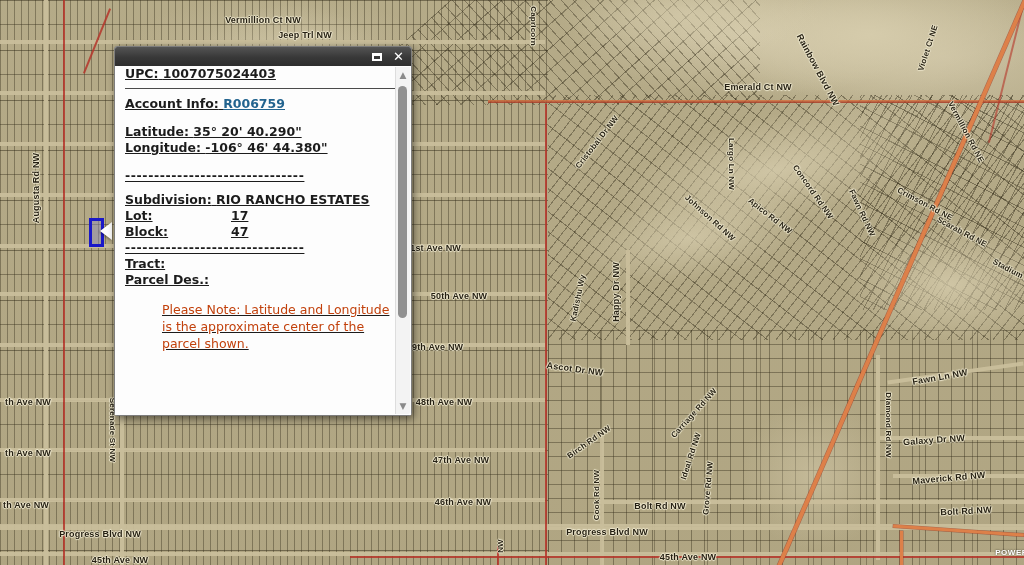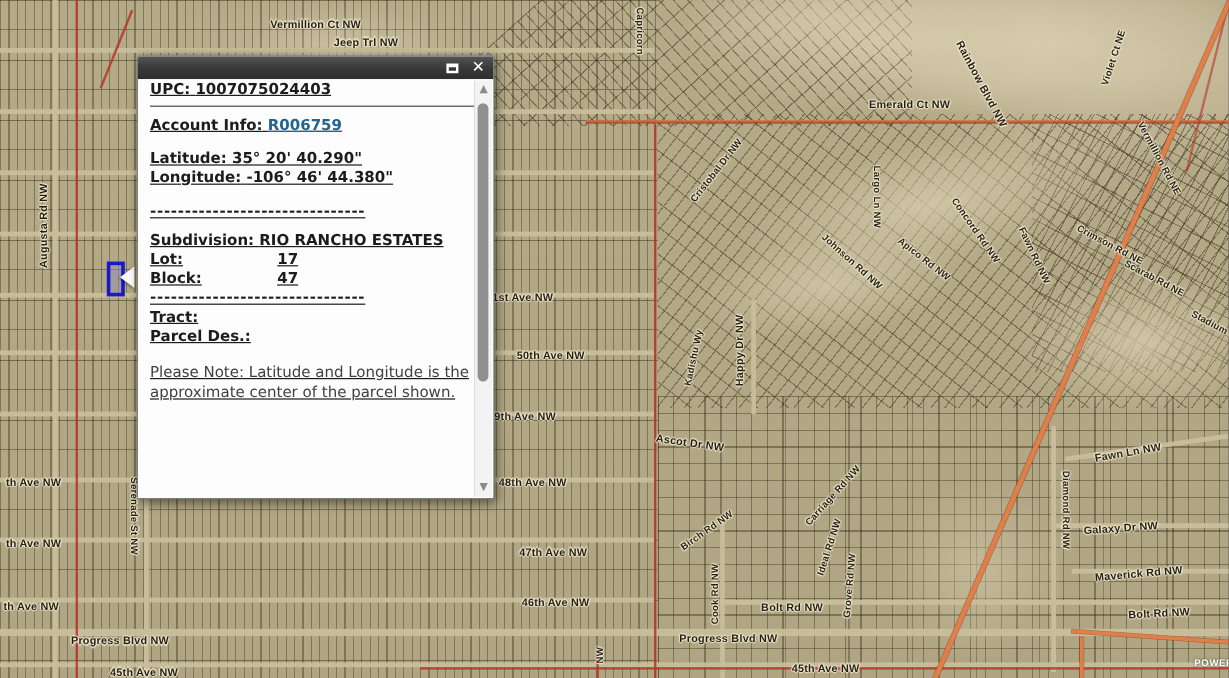--- a/index.html
+++ b/index.html
@@ -60,21 +60,21 @@
   .tb-close{color:#fff;font:bold 13px "DejaVu Sans",sans-serif;line-height:13px;cursor:default;}
   .pbody{position:absolute;top:19px;left:0;right:0;bottom:0;background:#fdfdfd;
       font:bold 12.5px "DejaVu Sans",sans-serif;color:#1c1c1c;}
   .pcontent{position:absolute;inset:0 16px 0 10px;line-height:16px;text-decoration:underline;}
   .pline{white-space:nowrap;}
   .phr{border:0;border-top:1px solid #4a4a4a;margin:6px 0 7px 0;}
   .gap8{height:8px;} .gap12{height:12px;}
   .kv{display:flex;} .kv .k{width:106px;}
   .divider{letter-spacing:.6px;}
   .linkblue{color:var(--link-blue,#23648f);text-decoration:underline;cursor:pointer;}
-  .note{font-weight:normal;color:#404040;line-height:17px;margin-top:13px;white-space:normal;}
+  .note{font-weight:normal;color:#c2410c;line-height:17px;margin-top:13px;white-space:normal;margin-left:37px;}
   
   .sbar{position:absolute;top:1px;bottom:1px;right:1px;width:14px;background:#f3f3f3;
       border-left:1px solid #ddd;border-radius:0 0 2px 0;}
   .sarrow{position:absolute;left:0;right:0;text-align:center;color:#8a8a8a;
       font:9px "DejaVu Sans",sans-serif;line-height:10px;}
   .sthumb{position:absolute;left:2px;width:9px;top:19px;height:232px;background:#909090;border-radius:5px;}
 </style>
 </head>
 <body>
 

